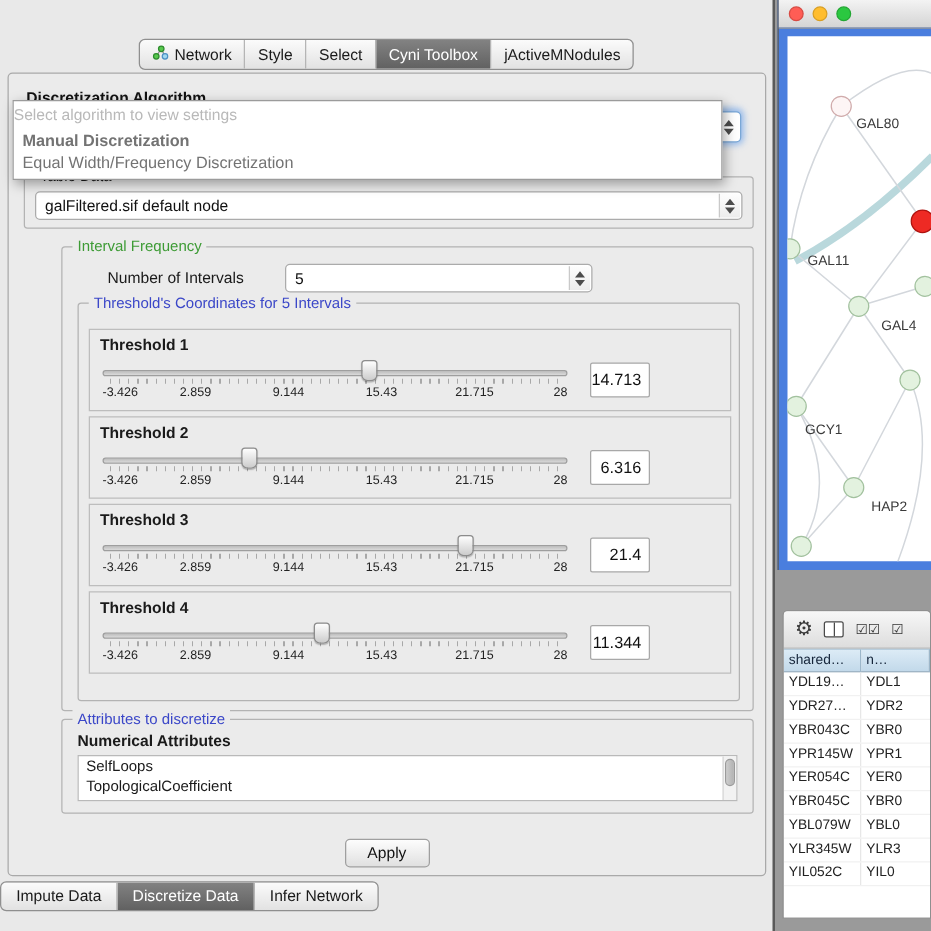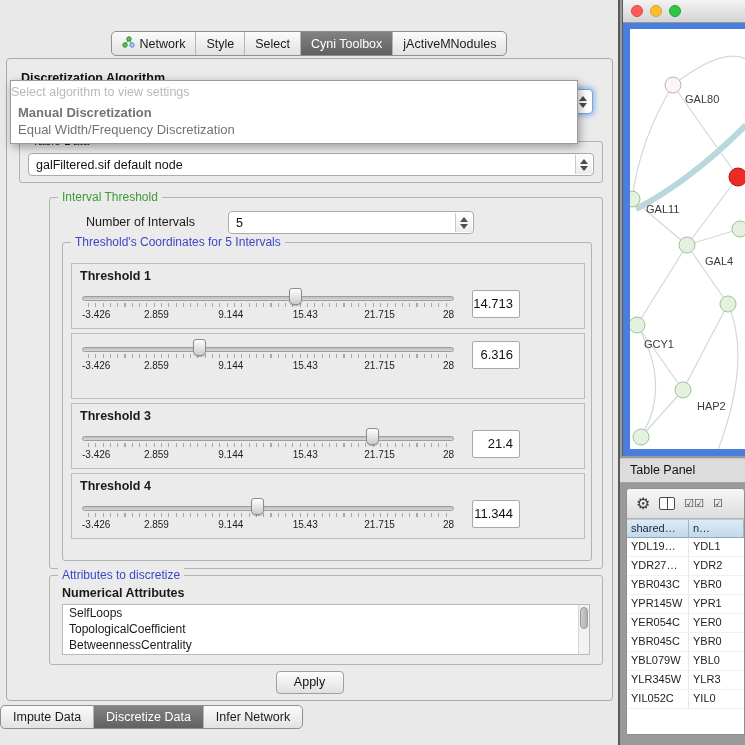--- a/index.html
+++ b/index.html
@@ -51,21 +51,21 @@
   .thr-label{padding:5px 0 0 8px;font-weight:bold;font-size:12.5px}
   .thr-row{display:flex;align-items:flex-start;padding-left:10px;margin-top:2px}
   .slider{position:relative;width:372px;height:42px}
   .groove{position:absolute;left:0;right:0;top:11px;height:5px;background:linear-gradient(#bdbdbd,#dadada);border:1px solid #9e9e9e;border-radius:3px}
   .tickstrip{position:absolute;left:6px;right:6px;top:18px;height:4px;background:repeating-linear-gradient(90deg,#a8a8a8 0 1px,transparent 1px 7.3px)}
   .thumb{position:absolute;top:3px;width:13px;height:17px;background:linear-gradient(#fefefe,#cccccc);border:1px solid #8c8c8c;border-radius:3px 3px 5px 5px;box-shadow:0 1px 1px rgba(0,0,0,.25)}
   .scale{position:absolute;left:0;right:0;top:24px;height:14px;font-size:10px;color:#222}
   .scale span{position:absolute;top:0;transform:translateX(-50%);white-space:nowrap}
   .value-box{width:48px;height:28px;background:#fff;border:1px solid #a8a8a8;border-radius:2px;margin-left:18px;margin-top:5px;font-size:13px;text-align:right;line-height:26px;padding-right:6px;color:#111}
 
-  .g-attrs{left:42px;top:516px;width:554px;height:90px}
+  .g-attrs{left:42px;top:516px;width:554px;height:76px}
   .attr-label{position:absolute;left:12px;top:10px;font-weight:bold;font-size:12.5px}
   .attr-list{position:absolute;left:12px;right:12px;top:28px;bottom:9px;background:#fff;border:1px solid #b9b9b9;overflow:hidden}
   .attr-item{font-size:12px;line-height:16px;padding-left:6px;white-space:nowrap}
   .vscroll{position:absolute;right:0;top:0;bottom:0;width:11px;background:#f2f2f2;border-left:1px solid #d6d6d6}
   .vscroll .sthumb{position:absolute;left:1px;right:1px;top:2px;height:22px;background:linear-gradient(90deg,#cdcdcd,#b2b2b2);border:1px solid #9a9a9a;border-radius:5px}
 
   .apply-btn{position:absolute;left:50%;transform:translateX(-50%);top:612px;width:68px;height:23px;background:linear-gradient(#fdfdfd,#e0e0e0);border:1px solid #9f9f9f;border-radius:4px;font-size:12.5px;text-align:center;line-height:21px;color:#111}
 
   .bottom-tabs{position:absolute;left:0;right:0;top:705px;display:flex;justify-content:flex-start}
   .bottom-tabs .tab{padding:4px 12px}
@@ -150,21 +150,21 @@
       <div class="combo c-tabledata">
         <span>galFiltered.sif default node</span>
         <span class="stepper">
           <span class="arr-up"></span>
           <span class="arr-dn"></span>
         </span>
       </div>
     </div>
 
     <div class="group g-interval">
-      <span class="group-title green">Interval Threshold</span>
+      <span class="group-title green">Interval Frequency</span>
       <div class="num-label">Number of Intervals</div>
       <div class="combo c-num">
         <span>5</span>
         <span class="stepper">
           <span class="arr-up"></span>
           <span class="arr-dn"></span>
         </span>
       </div>
 
       <div class="g-thresholds">
@@ -184,20 +184,21 @@
                   <span style="left: 60%;">15.43</span>
                   <span style="left: 80%;">21.715</span>
                   <span style="left: 100%; transform: translateX(-100%);">28</span>
                 </div>
             </div>
             <div class="value-box">14.713</div>
           </div>
         </div>
 
         <div class="thr-box" style="top:90px">
+          <div class="thr-label">Threshold 2</div>
           <div class="thr-row">
             <div class="slider">
               <div class="groove"></div>
               <div class="tickstrip"></div>
               <div class="thumb" style="left: calc(31% - 4px);"></div>
               <div class="scale">
                   <span style="left: 0%; transform: none;">-3.426</span>
                   <span style="left: 20%;">2.859</span>
                   <span style="left: 40%;">9.144</span>
                   <span style="left: 60%;">15.43</span>
@@ -324,21 +325,20 @@
         <div class="node green" style="left: 53px; top: 361px;"></div>
         <div class="node green" style="left: 11px; top: 408px;"></div>
         <span class="node-label" style="left: 55px; top: 64px;">GAL80</span>
         <span class="node-label" style="left: 16px; top: 174px;">GAL11</span>
         <span class="node-label" style="left: 75px; top: 226px;">GAL4</span>
         <span class="node-label" style="left: 14px; top: 309px;">GCY1</span>
         <span class="node-label" style="left: 67px; top: 371px;">HAP2</span>
       </div>
   </div>
 
-  <div class="table-strip">Table Panel</div>
 
   <div class="table-window">
     <div class="table-toolbar">
       <span class="gear-icon">⚙</span>
       <span class="columns-icon"></span>
       <span class="check-icons">☑☑</span>
       <span class="check-icons">☑</span>
     </div>
     <div class="table-head">
       <div class="th-cell c1">shared…</div>

